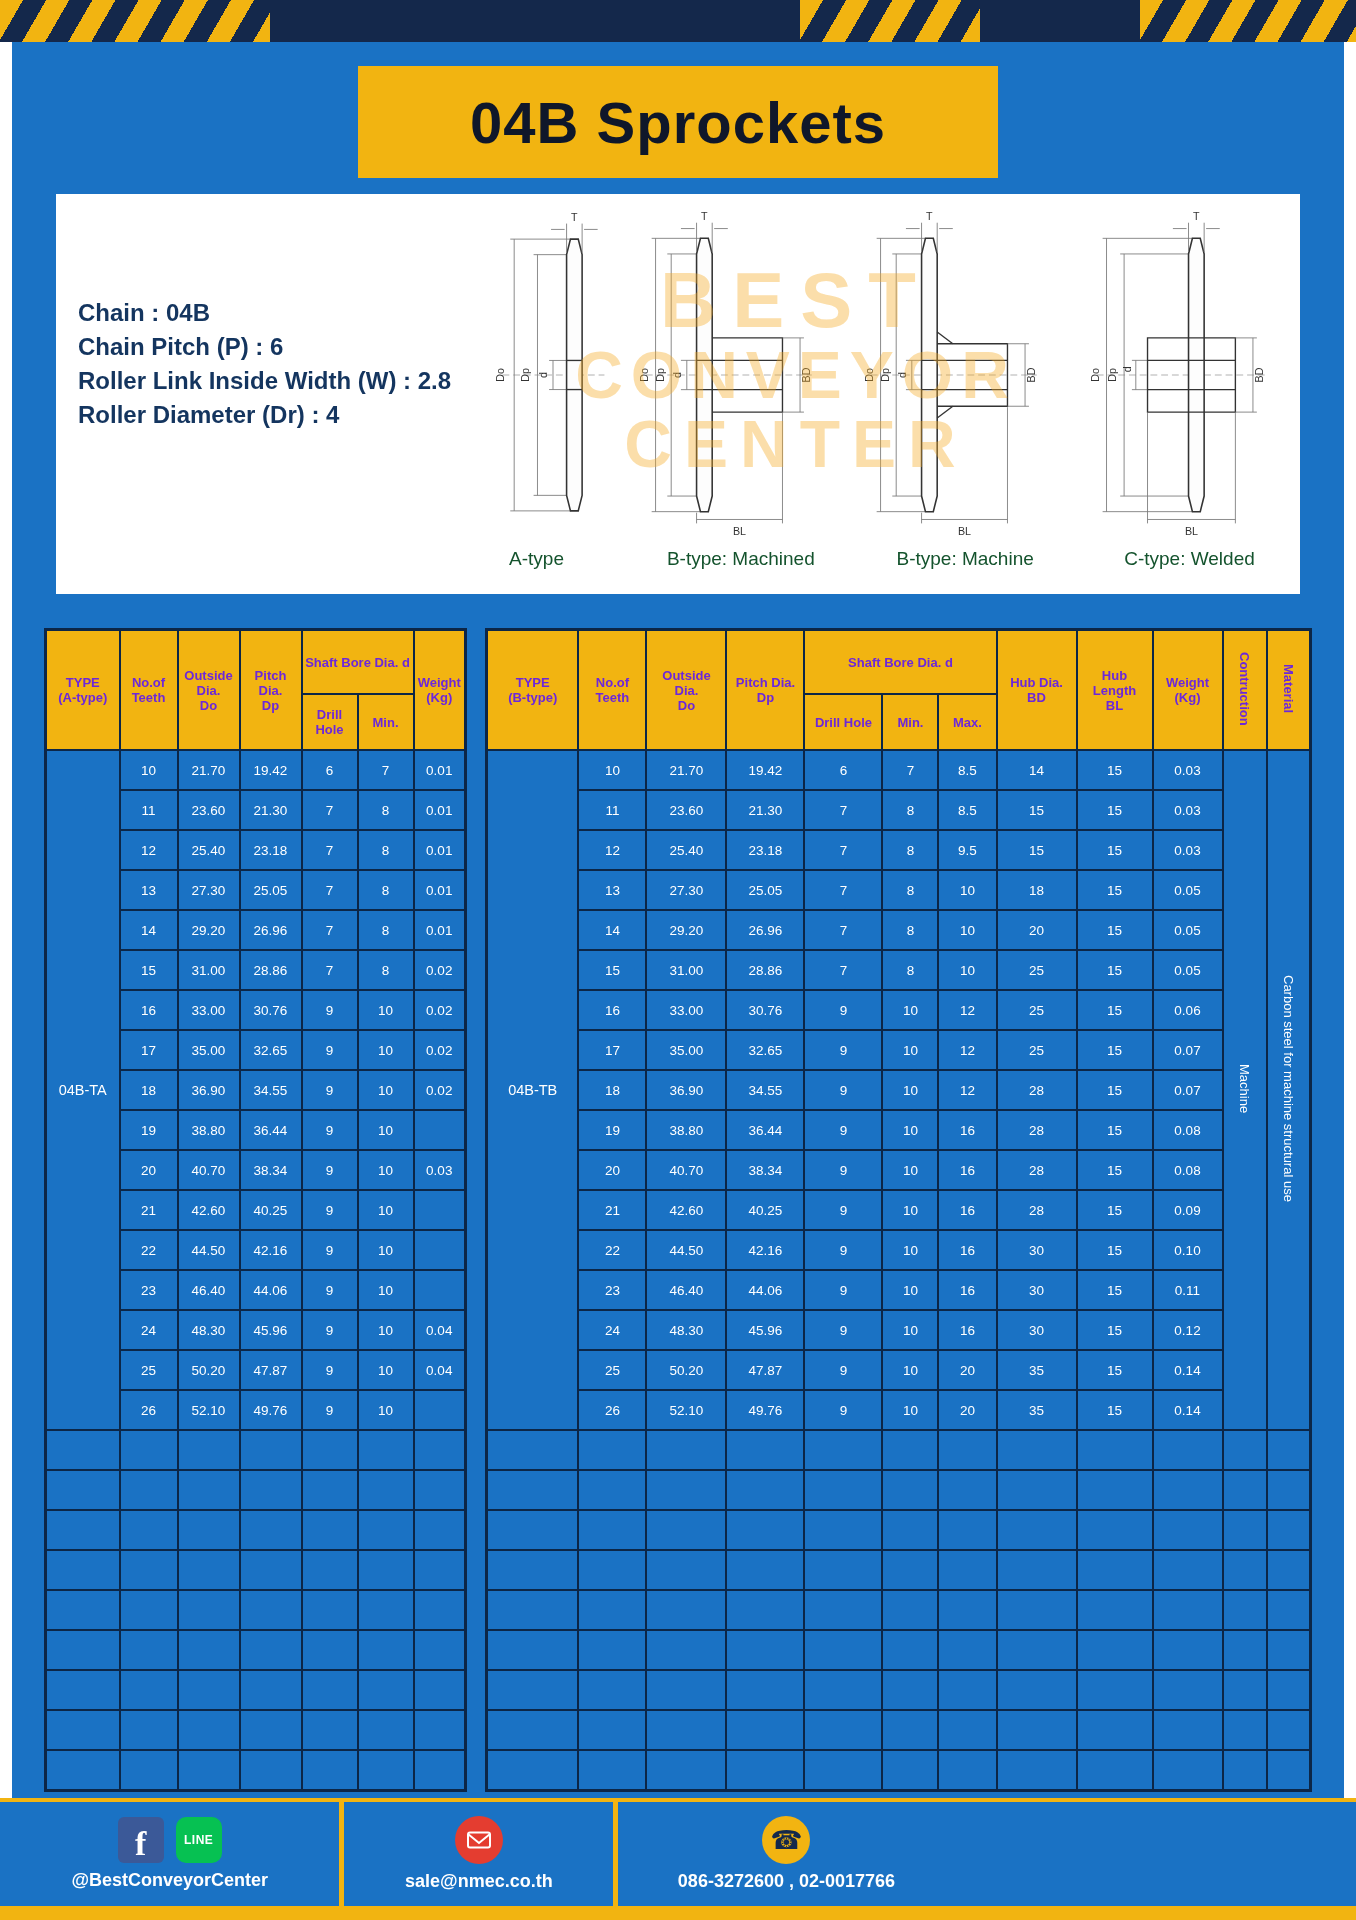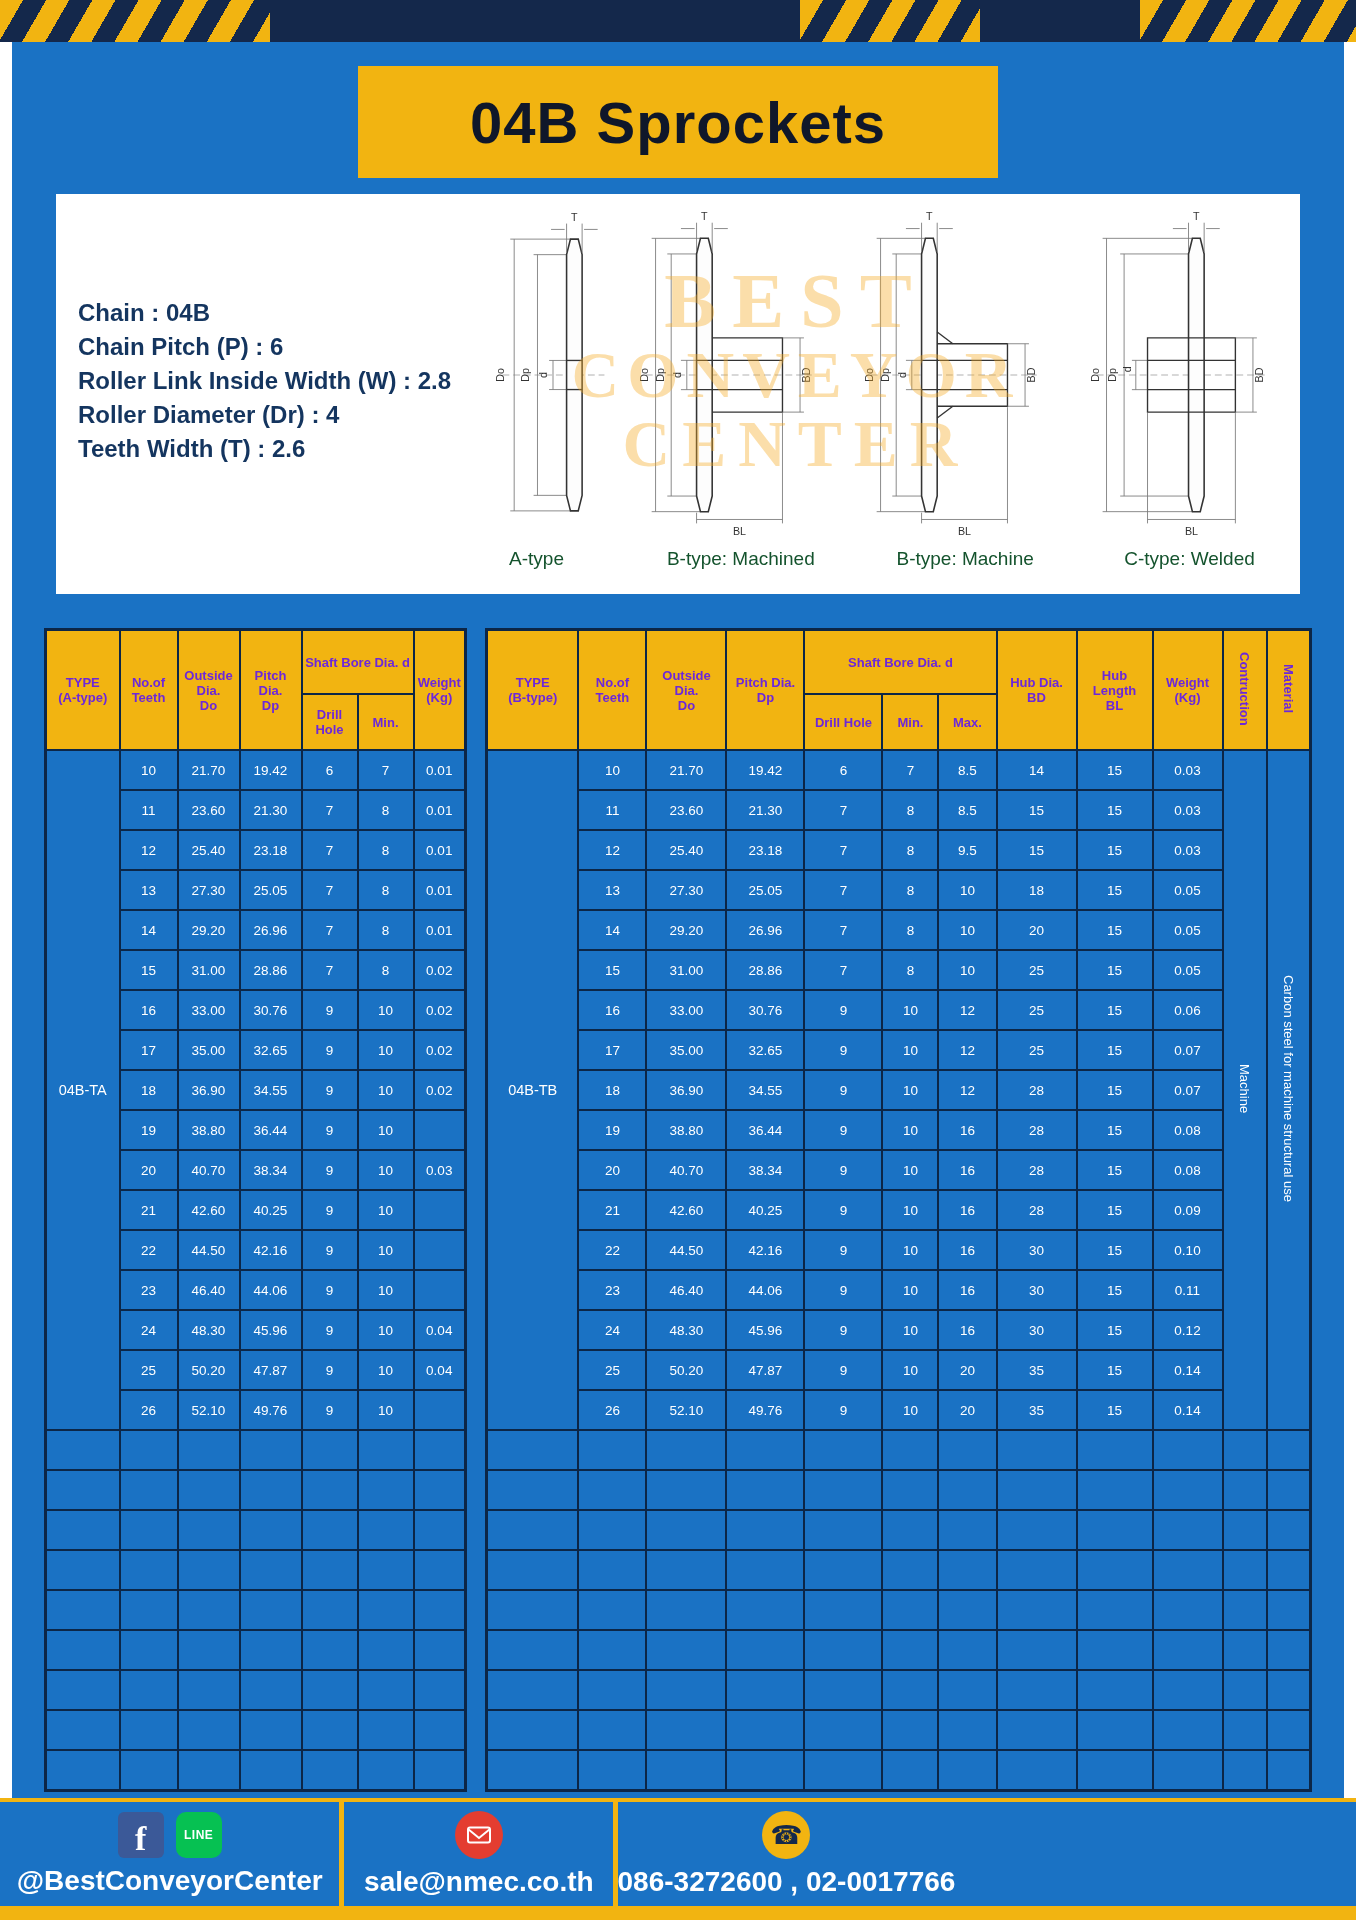--- a/index.html
+++ b/index.html
@@ -30,21 +30,21 @@
     display:flex;justify-content:space-between;align-items:stretch;}
   .fig{display:flex;flex-direction:column;align-items:center;}
   .fig svg{flex:1;}
   .fig-label{font-size:19px;color:#14532d;margin:2px 0 18px;}
   .part{fill:#fdfdfd;stroke:#333;stroke-width:1.6;}
   .pline{stroke:#333;stroke-width:1.4;fill:none;}
   .dim{stroke:#7a7a7a;stroke-width:0.9;fill:none;}
   .cline{stroke:#9a9a9a;stroke-width:0.8;stroke-dasharray:7 4;}
   .dtxt{font-size:11px;fill:#333;font-family:"Liberation Sans",sans-serif;}
   .watermark{position:absolute;left:420px;top:66px;width:640px;text-align:center;
-    color:#f6ab22;opacity:0.38;font-weight:bold;pointer-events:none;line-height:1.04;font-family:Liberation Serif, serif;}
+    color:#f6ab22;opacity:0.38;font-weight:bold;pointer-events:none;line-height:1.04;}
   .wm-1{font-size:78px;letter-spacing:16px;}
   .wm-2{font-size:66px;letter-spacing:8px;}
   .wm-3{font-size:66px;letter-spacing:12px;}
   
   .tables{width:1268px;margin:34px auto 0;display:flex;justify-content:space-between;}
   table.spec-table{border-collapse:collapse;table-layout:fixed;border:3px solid #0c2647;}
   .tbl-left{width:420px;}
   .tbl-right{width:824px;}
   .spec-table th{background:#f2b411;color:#6d28d9;font-size:13px;font-weight:bold;
     border:2px solid #0c2647;text-align:center;vertical-align:middle;
@@ -60,21 +60,21 @@
   
   .footer{position:absolute;left:0;bottom:0;width:1356px;height:122px;
     border-top:4px solid #f2b411;box-sizing:border-box;display:flex;background:#1a72c4;}
   .footer-section{display:flex;flex-direction:column;align-items:center;justify-content:center;
     gap:7px;padding-bottom:14px;box-sizing:border-box;}
   .fs-1{width:25.4%;border-right:5px solid #f2b411;}
   .fs-2{width:20.2%;border-right:5px solid #f2b411;}
   .fs-3{width:29.6%;border-right:5px solid #f2b411;}
   .fs-4{width:24.8%;}
   .icon-row{display:flex;gap:12px;align-items:center;}
-  .footer-text{color:#ffffff;font-weight:bold;font-size:28px;white-space:nowrap;}
+  .footer-text{color:#ffffff;font-weight:bold;font-size:18px;white-space:nowrap;}
   .fb-icon{width:46px;height:46px;background:#3b5998;border-radius:6px;
     display:flex;align-items:flex-end;justify-content:center;overflow:hidden;}
   .fb-icon span{color:#fff;font-size:34px;font-weight:bold;line-height:38px;font-family:"Liberation Serif",serif;}
   .line-icon{width:46px;height:46px;background:#06c152;border-radius:10px;
     display:flex;align-items:center;justify-content:center;}
   .line-icon span{color:#fff;font-size:12px;font-weight:bold;letter-spacing:0.5px;}
   .phone-icon{width:48px;height:48px;background:#f2b411;border-radius:50%;
     display:flex;align-items:center;justify-content:center;}
   .phone-icon span{color:#14284b;font-size:26px;line-height:1;}
   .bottom-strip{position:absolute;left:0;bottom:0;width:1356px;height:14px;background:#f2b411;}
@@ -93,21 +93,20 @@
   <div class="title-box">
     <div class="title-text">04B Sprockets</div>
   </div>
 
   <div class="spec-panel">
     <div class="specs">
       <div class="spec-line">Chain : 04B</div>
       <div class="spec-line">Chain Pitch (P) : 6</div>
       <div class="spec-line">Roller Link Inside Width (W) : 2.8</div>
       <div class="spec-line">Roller Diameter (Dr) : 4</div>
-      <div class="spec-line">Teeth Width (T) : 2.6</div>
     </div>
 
     <div class="drawings">
 
       <div class="fig">
         <svg width="165" height="330" viewBox="0 0 170 340">
           <line class="cline" x1="50" y1="170" x2="155" y2="170"></line>
           <line class="dim" x1="120" y1="30" x2="58" y2="30"></line>
           <line class="dim" x1="120" y1="310" x2="58" y2="310"></line>
           <line class="dim" x1="62" y1="30" x2="62" y2="310"></line>

